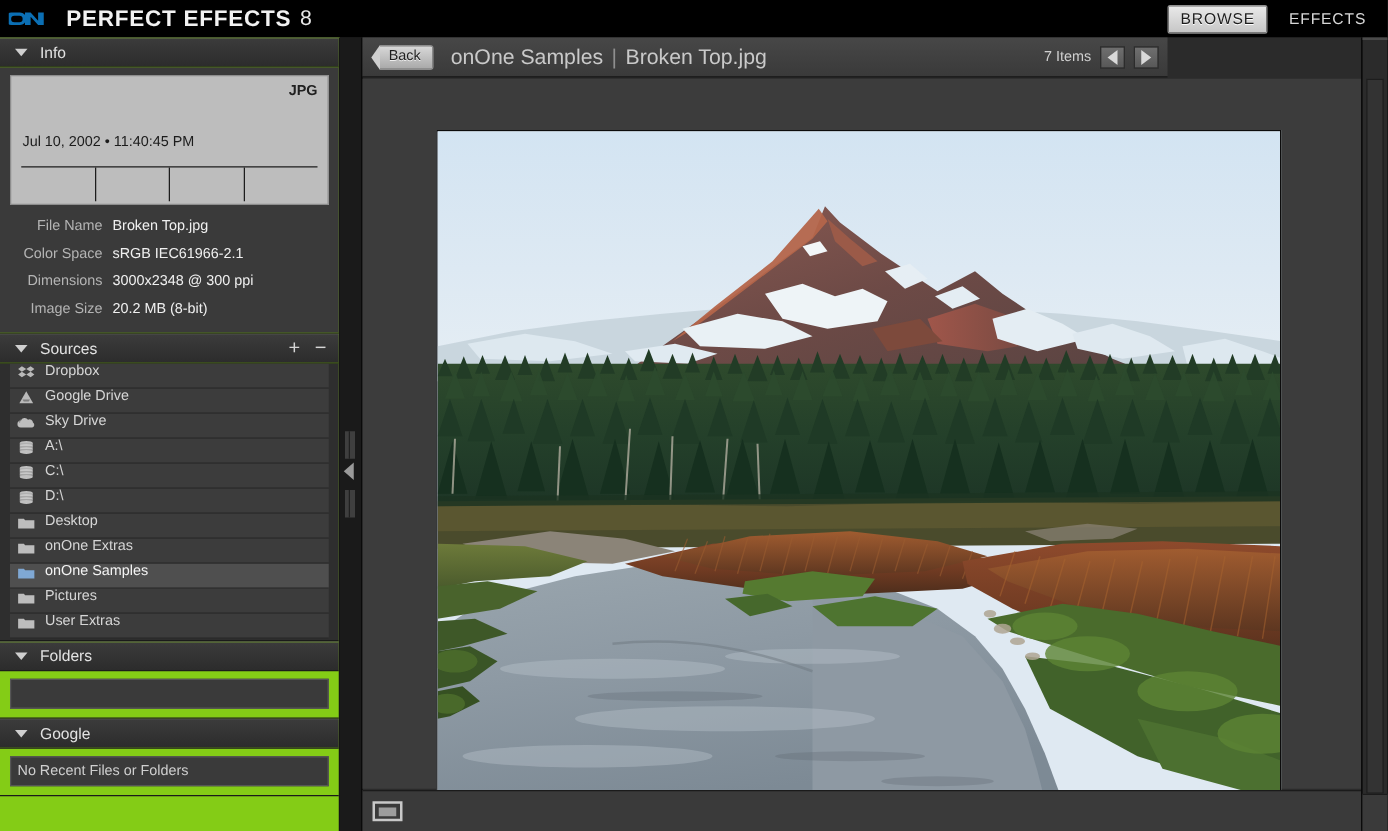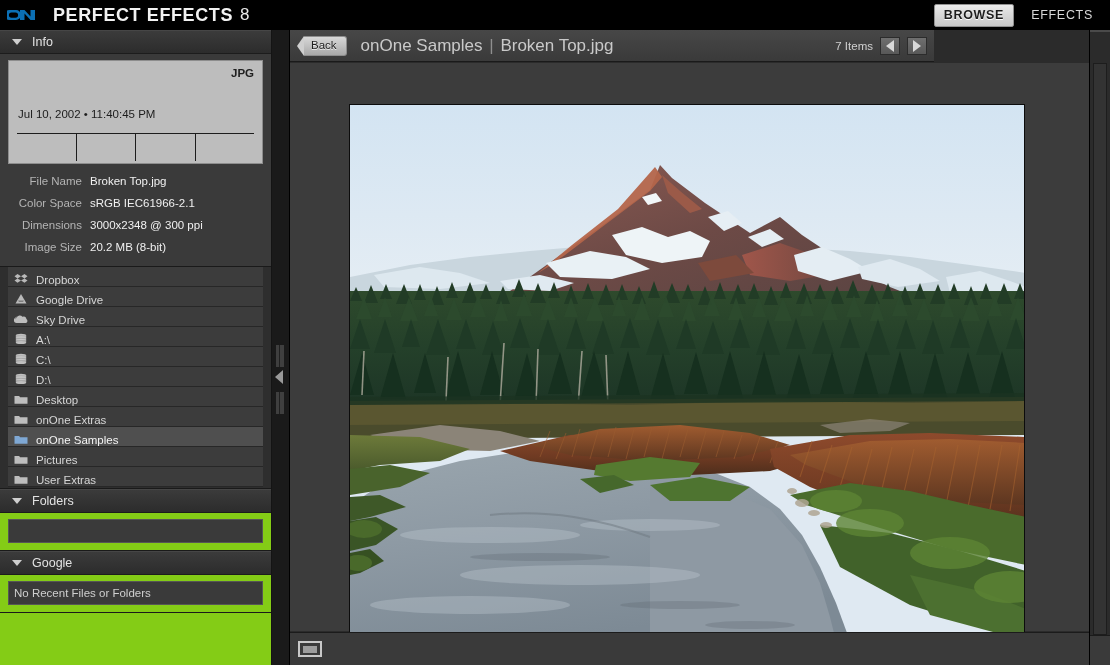--- a/index.html
+++ b/index.html
@@ -40,21 +40,20 @@
     font-size: 12.5px; letter-spacing: 0.7px;
     padding: 3px 9px 4px 9px;
     color: #d8d8d8;
     border-radius: 2px;
   }
   .mode-btn.active {
     background: linear-gradient(#e9e9e9,#c6c6c6);
     color: #1d1d1d;
     border: 1px solid #8f8f8f;
     text-shadow: 0 1px 0 #fff;
-    font-weight: bold;
   }
   .mode-btn.inactive { margin-left: 8px; margin-right: 2px; }
 
   
   #leftpanel {
     position: absolute; left: 0; top: 30px; width: 272px; height: 635px;
     background: #84cc16;
     border-right: 1px solid #141414;
   }
   .section { border-bottom: 1px solid #1a1a1a; }
@@ -102,21 +101,21 @@
   .meta-cell:last-child { border-right: none; }
 
   .info-rows { padding: 6px 0 4px 0; }
   .info-row { display: flex; height: 22px; align-items: center; font-size: 11.5px; }
   .ir-label { width: 82px; text-align: right; color: #b4b4b4; padding-right: 8px; }
   .ir-value { color: #f0f0f0; }
 
   
   .src-list { background: #2e2e2e; padding: 0 8px 1px 8px; }
   .src-item {
-    display: flex; align-items: flex-end;
+    display: flex; align-items: flex-start;
     height: 20px;
     background: #3c3c3c;
     border-bottom: 1px solid #272727;
     padding-left: 4px;
     font-size: 11.5px; color: #d6d6d6;
   }
   .src-item.selected { background: #4f4f4f; color: #f4f4f4; }
   .src-ico { width: 18px; height: 14px; margin-right: 6px; display:flex; align-items:center; justify-content:center; flex: none;}
   .src-ico svg { display: block; }
 
@@ -281,20 +280,28 @@
           </div>
           <div class="info-row">
             <span class="ir-label">Image Size</span>
             <span class="ir-value">20.2 MB (8-bit)</span>
           </div>
         </div>
       </div>
     </div>
 
     <div class="section">
+      <div class="sec-head">
+        <span class="tri"></span>
+        <span class="sec-title">Sources</span>
+        <span class="sec-tools">
+          <span class="plusminus">+</span>
+          <span class="plusminus">−</span>
+        </span>
+      </div>
       <div class="src-list">
 
         <div class="src-item">
           <span class="src-ico">
             <svg width="14" height="12" viewBox="0 0 14 12">
                 <path d="M3.5 1 L0.5 3.2 L3.5 5.4 L7 3.2 Z M10.5 1 L7 3.2 L10.5 5.4 L13.5 3.2 Z M0.5 7.6 L3.5 5.4 L7 7.6 L3.5 9.8 Z M7 7.6 L10.5 5.4 L13.5 7.6 L10.5 9.8 Z" fill="#b9b9b9"></path>
               </svg>
           </span>
           <span>Dropbox</span>
         </div>

